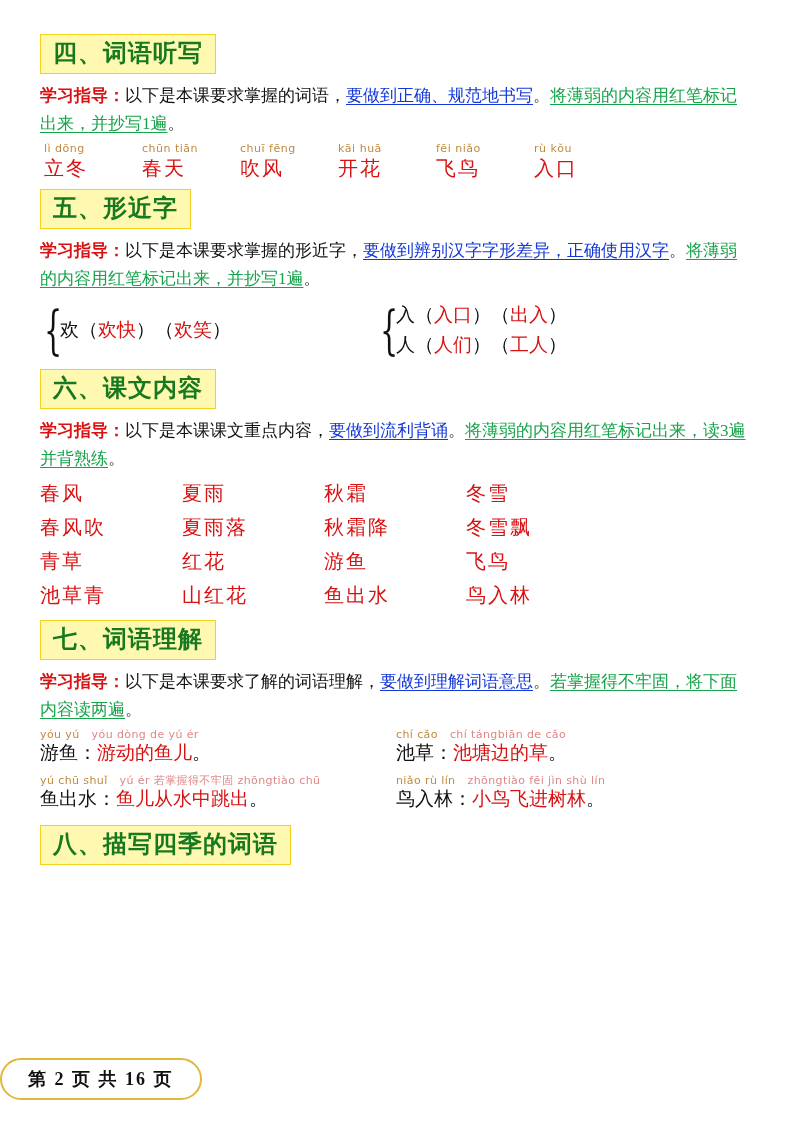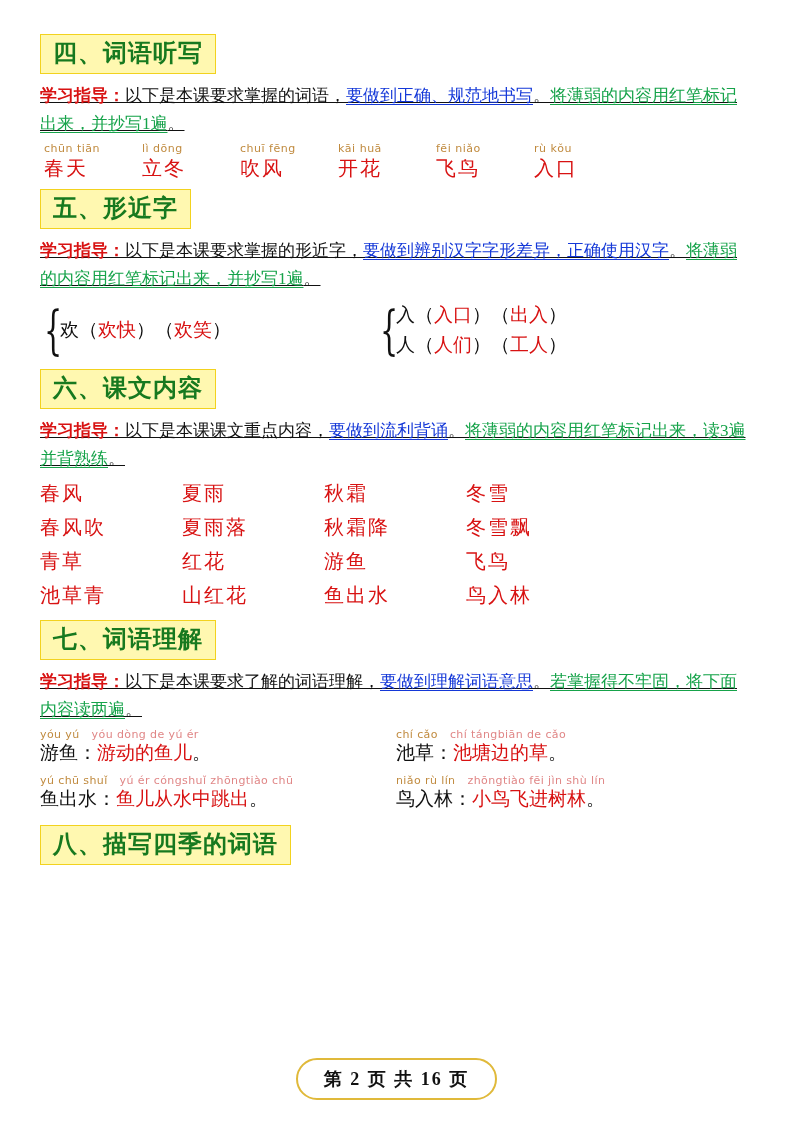--- a/index.html
+++ b/index.html
@@ -36,21 +36,20 @@
     line-height: 1.25;
   }
   .sec-head.green { color: #17791f; }
 
   
   .guide {
     font-size: 17px;
     line-height: 1.62;
     margin: 2px 0 6px 0;
     color: #111;
-    text-decoration: underline;
   }
   .guide .tag {
     color: #d81212;
     font-weight: bold;
   }
   .guide .u-blue {
     color: #1438d8;
     text-decoration: underline;
     text-underline-offset: 3px;
   }
@@ -152,21 +151,20 @@
     white-space: nowrap;
   }
   .cy-txt .def { color: #d81212; }
 
   
   .footer {
     position: absolute;
     left: 0;
     right: 0;
     bottom: 22px;
-    text-align: center;
   }
   .footer .pill {
     display: inline-block;
     border: 2px solid #e0b93a;
     border-radius: 22px;
     padding: 7px 26px;
     font-size: 18px;
     font-weight: bold;
     letter-spacing: 2px;
     color: #111;
@@ -182,26 +180,26 @@
 
   <div>
     <div class="sec-head green">四、词语听写</div>
 
     <div class="guide">
       <span class="tag">学习指导：</span><span class="plain">以下是本课要求掌握的词语，</span><span class="u-blue">要做到正确、规范地书写</span><span class="plain">。</span><span class="u-green">将薄弱的内容用红笔标记出来，并抄写1遍</span><span class="plain">。</span>
     </div>
 
     <div class="py-row">
       <div class="py-cell">
+        <span class="py">lì dōng</span>
+        <span class="hz">立冬</span>
+      </div>
+      <div class="py-cell">
         <span class="py">chūn tiān</span>
         <span class="hz">春天</span>
-      </div>
-      <div class="py-cell">
-        <span class="py">lì dōng</span>
-        <span class="hz">立冬</span>
       </div>
       <div class="py-cell">
         <span class="py">chuī fēng</span>
         <span class="hz">吹风</span>
       </div>
       <div class="py-cell">
         <span class="py">kāi huā</span>
         <span class="hz">开花</span>
       </div>
       <div class="py-cell">
@@ -308,21 +306,21 @@
             <span class="sp">chí cǎo</span><span class="gap"></span><span class="red">chí tángbiān de cǎo</span>
           </div>
           <div class="cy-txt">
             <span>池草</span><span>：</span><span class="def">池塘边的草</span><span>。</span>
           </div>
         </div>
       </div>
       <div class="cy-row">
         <div class="cy-item">
           <div class="cy-py">
-            <span class="sp">yú chū shuǐ</span><span class="gap"></span><span class="red">yú ér cóngshuǐ zhōngtiào chū</span>
+            <span class="sp">yú chū shuǐ</span><span class="gap"></span><span class="red">yú ér 若掌握得不牢固 zhōngtiào chū</span>
           </div>
           <div class="cy-txt">
             <span>鱼出水</span><span>：</span><span class="def">鱼儿从水中跳出</span><span>。</span>
           </div>
         </div>
         <div class="cy-item">
           <div class="cy-py">
             <span class="sp">niǎo rù lín</span><span class="gap"></span><span class="red">zhōngtiào fēi jìn shù lín</span>
           </div>
           <div class="cy-txt">

